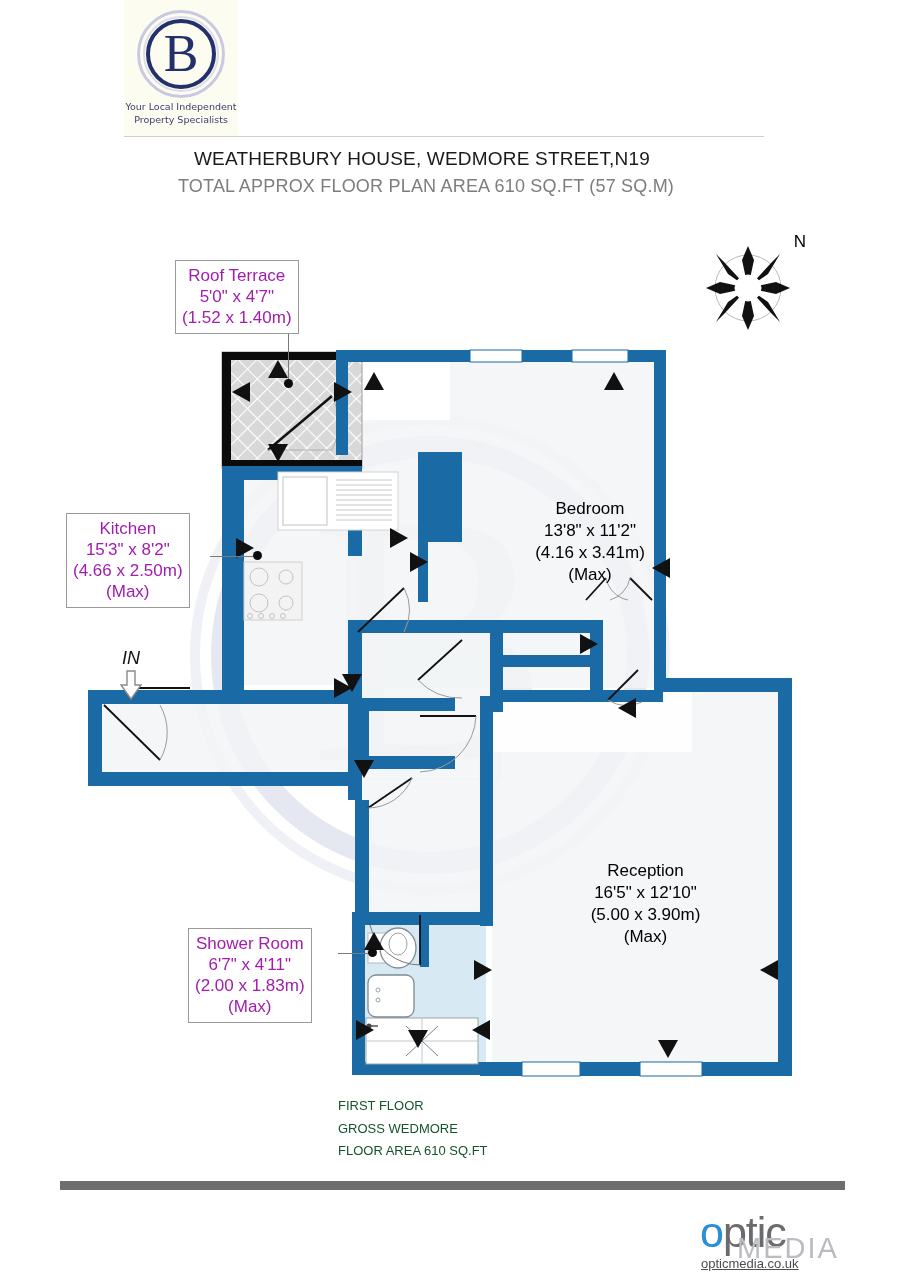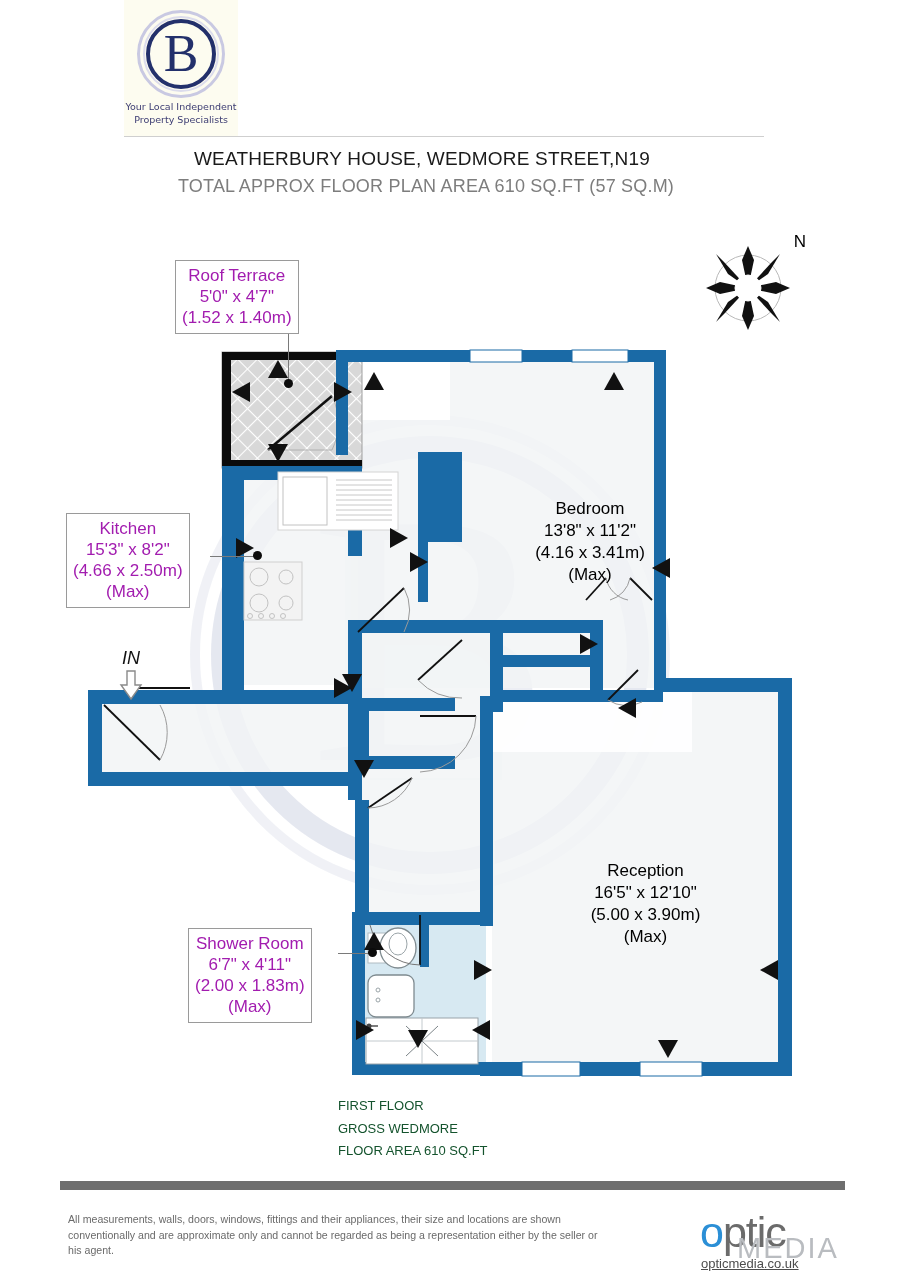--- a/index.html
+++ b/index.html
@@ -458,21 +458,20 @@
   </div>
 
   <div id="floor-note">
     <div>FIRST FLOOR</div>
     <div>GROSS WEDMORE</div>
     <div>FLOOR AREA 610 SQ.FT</div>
   </div>
 
   <div id="gray-bar"></div>
 
-  <div id="disclaimer">All measurements, walls, doors, windows, fittings and their appliances, their size and locations are shown conventionally and are approximate only and cannot be regarded as being a representation either by the seller or his agent.</div>
 
   <div id="optic-logo">
     <div class="word">
       <span class="o-blue">o</span><span class="ptic-gray">ptic</span>
     </div>
     <div class="media">MEDIA</div>
     <div class="url">opticmedia.co.uk</div>
   </div>
 
 </div>

